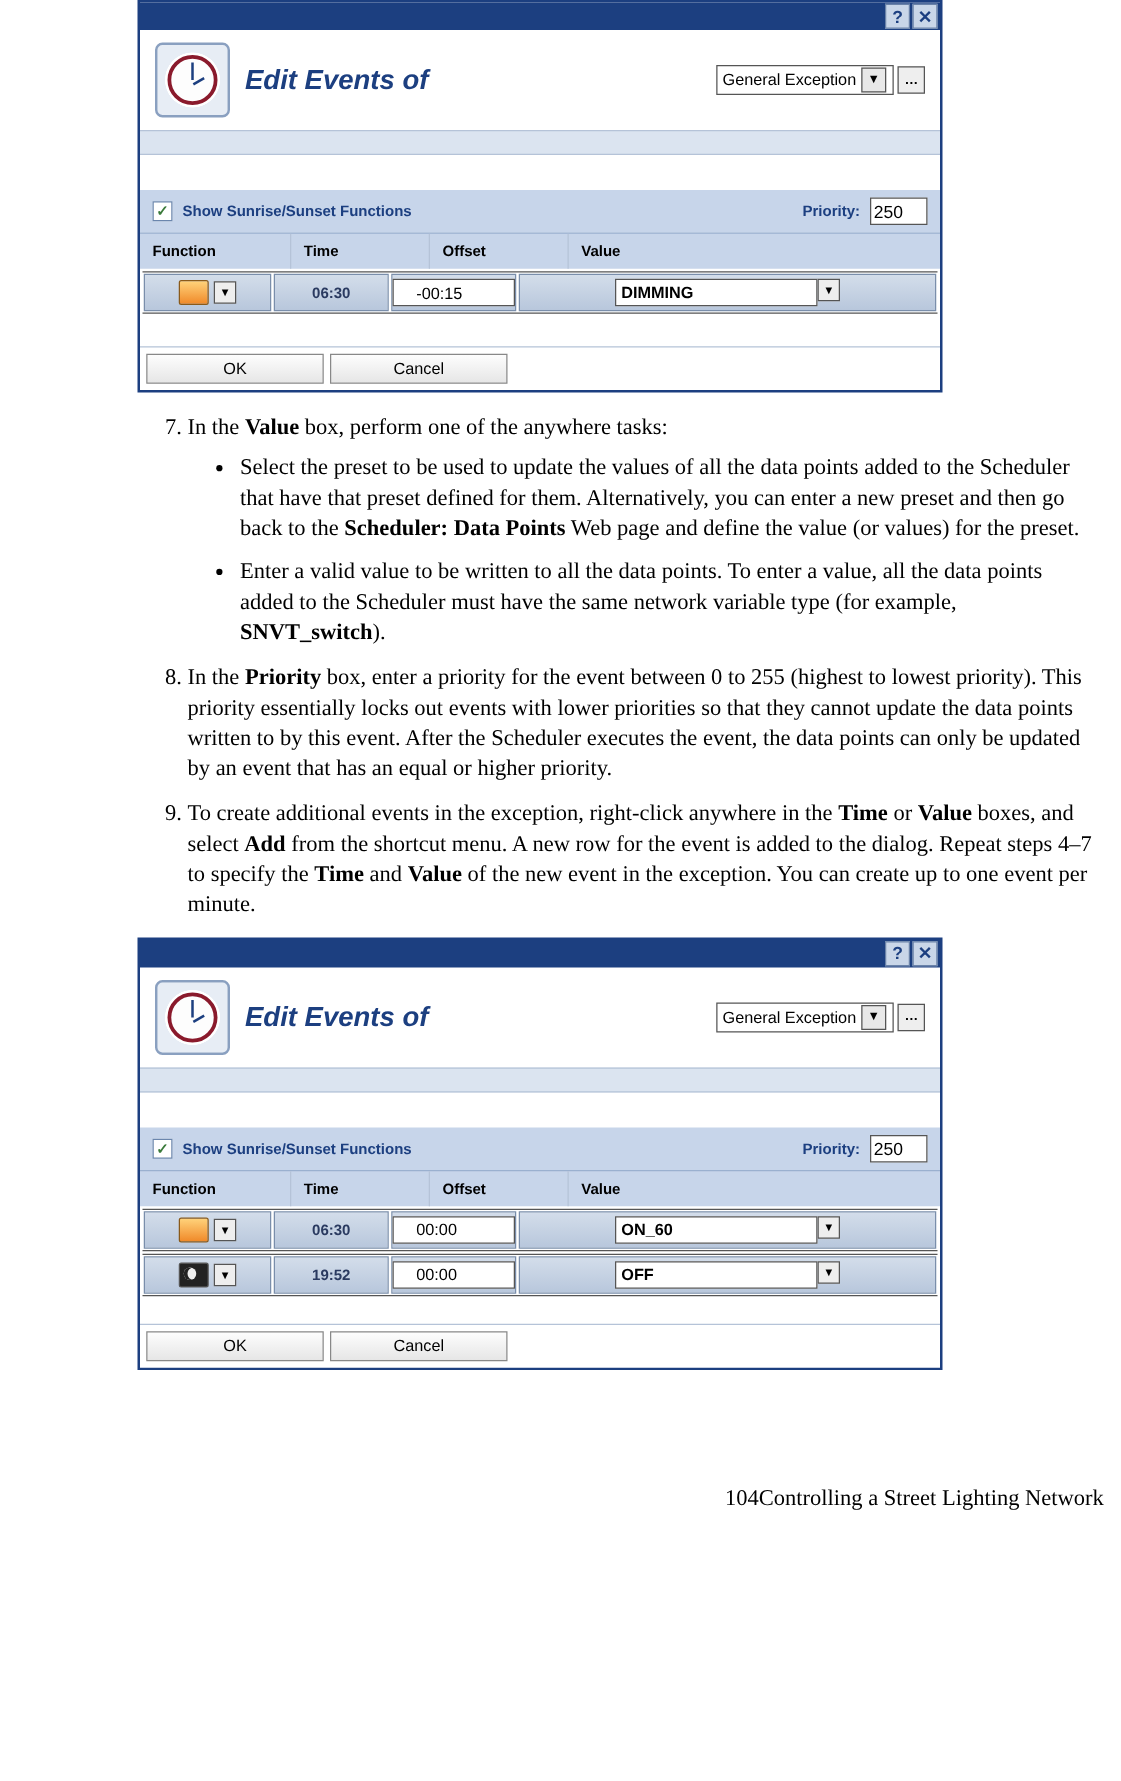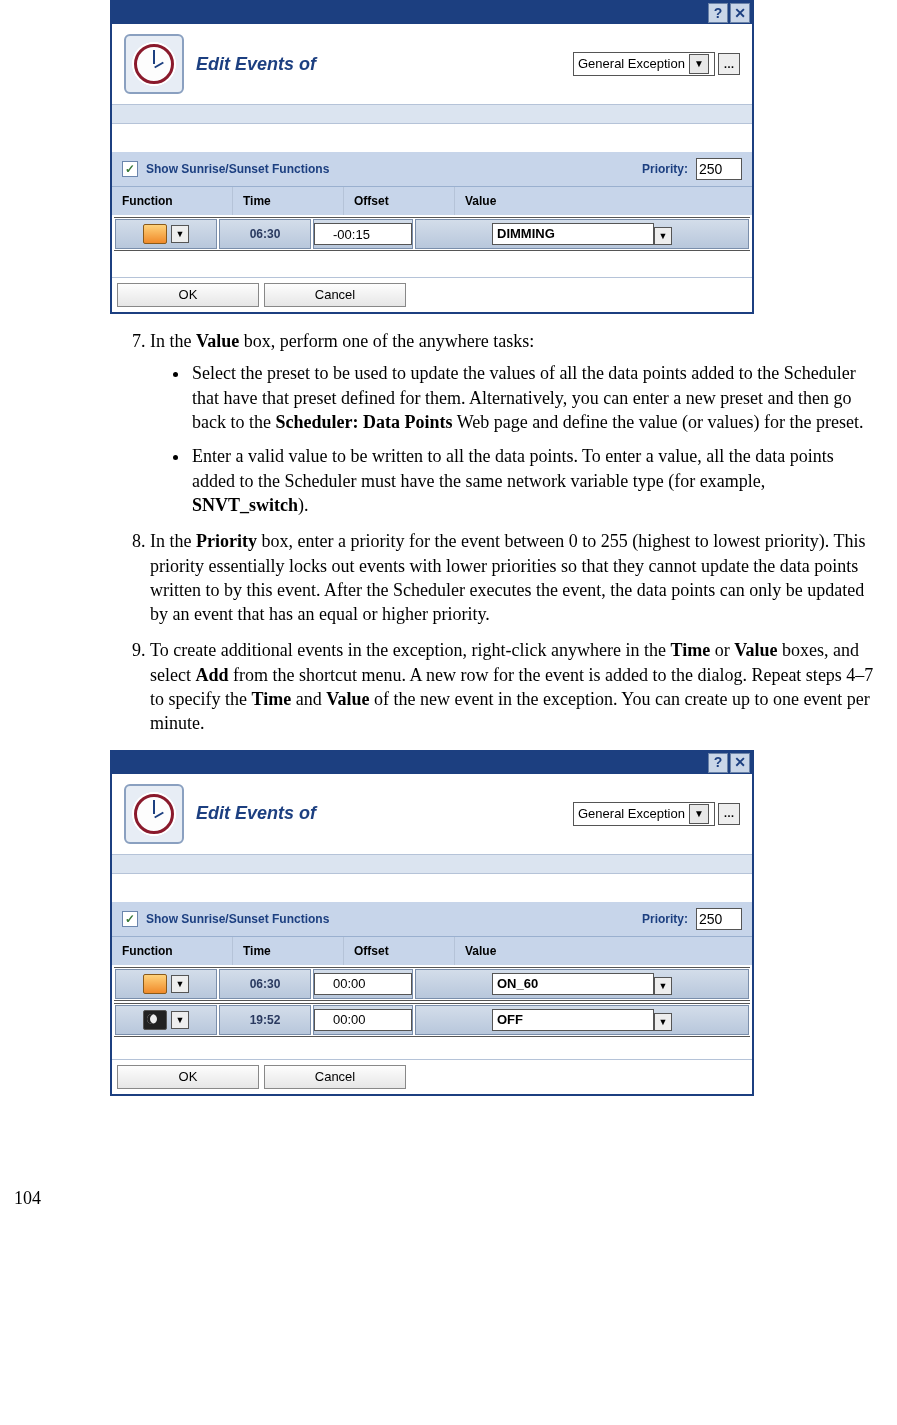--- a/index.html
+++ b/index.html
@@ -47,21 +47,21 @@
     position:relative;
   }
   .clock-icon::after{
     content:"";position:absolute;inset:8px;border:3px solid #8a1a2c;border-radius:50%;
     background:#fdfdfd;
   }
   .clock-hands{position:absolute;left:50%;top:50%;width:0;height:0;z-index:2}
   .clock-hands::before{content:"";position:absolute;width:2px;height:14px;background:#1c3f80;left:-1px;top:-14px}
   .clock-hands::after{content:"";position:absolute;width:2px;height:10px;background:#1c3f80;left:4px;top:-4px;transform:rotate(60deg)}
   .dlg-title {
-    color:#1c3f80;font-weight:bold;font-style:italic;font-size:18px;flex:1;
+    color:#1c3f80;font-weight:bold;font-style:italic;font-size:22px;flex:1;
   }
   .select-like{
     border:1px solid #555;background:#fff;display:inline-flex;align-items:center;
     font-family:Arial,sans-serif;font-size:13px;height:22px;overflow:hidden;
   }
   .select-like .txt{padding:0 4px;white-space:nowrap}
   .drop-btn{
     width:18px;height:18px;border:1px solid #555;background:#e8e8e8;
     display:inline-flex;align-items:center;justify-content:center;font-size:10px;
   }
@@ -108,40 +108,40 @@
   .moon-icon::after{content:"";position:absolute;width:10px;height:10px;border-radius:50%;background:#eee;left:3px;top:3px;box-shadow:3px 0 0 #222 inset}
   .small-drop{
     width:16px;height:16px;border:1px solid #555;background:#eee;display:inline-flex;
     align-items:center;justify-content:center;font-size:9px;
   }
   .text-input{
     border:1px solid #555;background:#fff;height:20px;font-size:13px;font-family:Arial,sans-serif;
     padding:0 18px;width:60px;
   }
   .value-select{
-    display:flex;align-items:flex-end;width:180px;
+    display:flex;align-items:flex-start;width:180px;
   }
   .value-select .vtxt{
     flex:1;border:1px solid #555;height:20px;background:#fff;padding:0 4px;font-size:13px;font-family:Arial,sans-serif;
     display:flex;align-items:center;
   }
   .dlg-buttons{
     border-top:1px solid #b5c3d8;padding:5px;display:flex;gap:5px;background:#fff;
   }
   .dlg-buttons .dbtn{
     width:140px;height:22px;border:1px solid #888;background:linear-gradient(#fdfdfd,#e6e6e6);
     border-radius:0;display:flex;align-items:center;justify-content:center;font-size:13px;
   }
   ol.steps{margin:14px 0 14px 140px;padding:0}
   ol.steps > li{margin-bottom:12px;padding-right:4px}
   ul.bullets{list-style:disc;margin:8px 10px 8px 40px;padding:0}
   ul.bullets > li{margin-bottom:10px;padding-left:2px}
   .footer{
     position:relative;margin-top:90px;font-size:18px;
-    display:flex;justify-content:space-between;padding:0 4px 0 4px;
+    display:flex;justify-content:flex-end;padding:0 4px 0 4px;
   }
   b{font-weight:bold}
 </style>
 </head>
 <body>
 
 <div class="dialog">
   <div class="titlebar">
     <div class="btn">?</div>
     <div class="btn">✕</div>
@@ -282,13 +282,14 @@
   </div>
   <div style="height:20px"></div>
   <div class="dlg-buttons">
     <div class="dbtn">OK</div>
     <div class="dbtn">Cancel</div>
   </div>
 </div>
 
 <div class="footer">
   <span>104</span>
+  <span>Controlling a Street Lighting Network</span>
 </div>
 
 </body></html>

